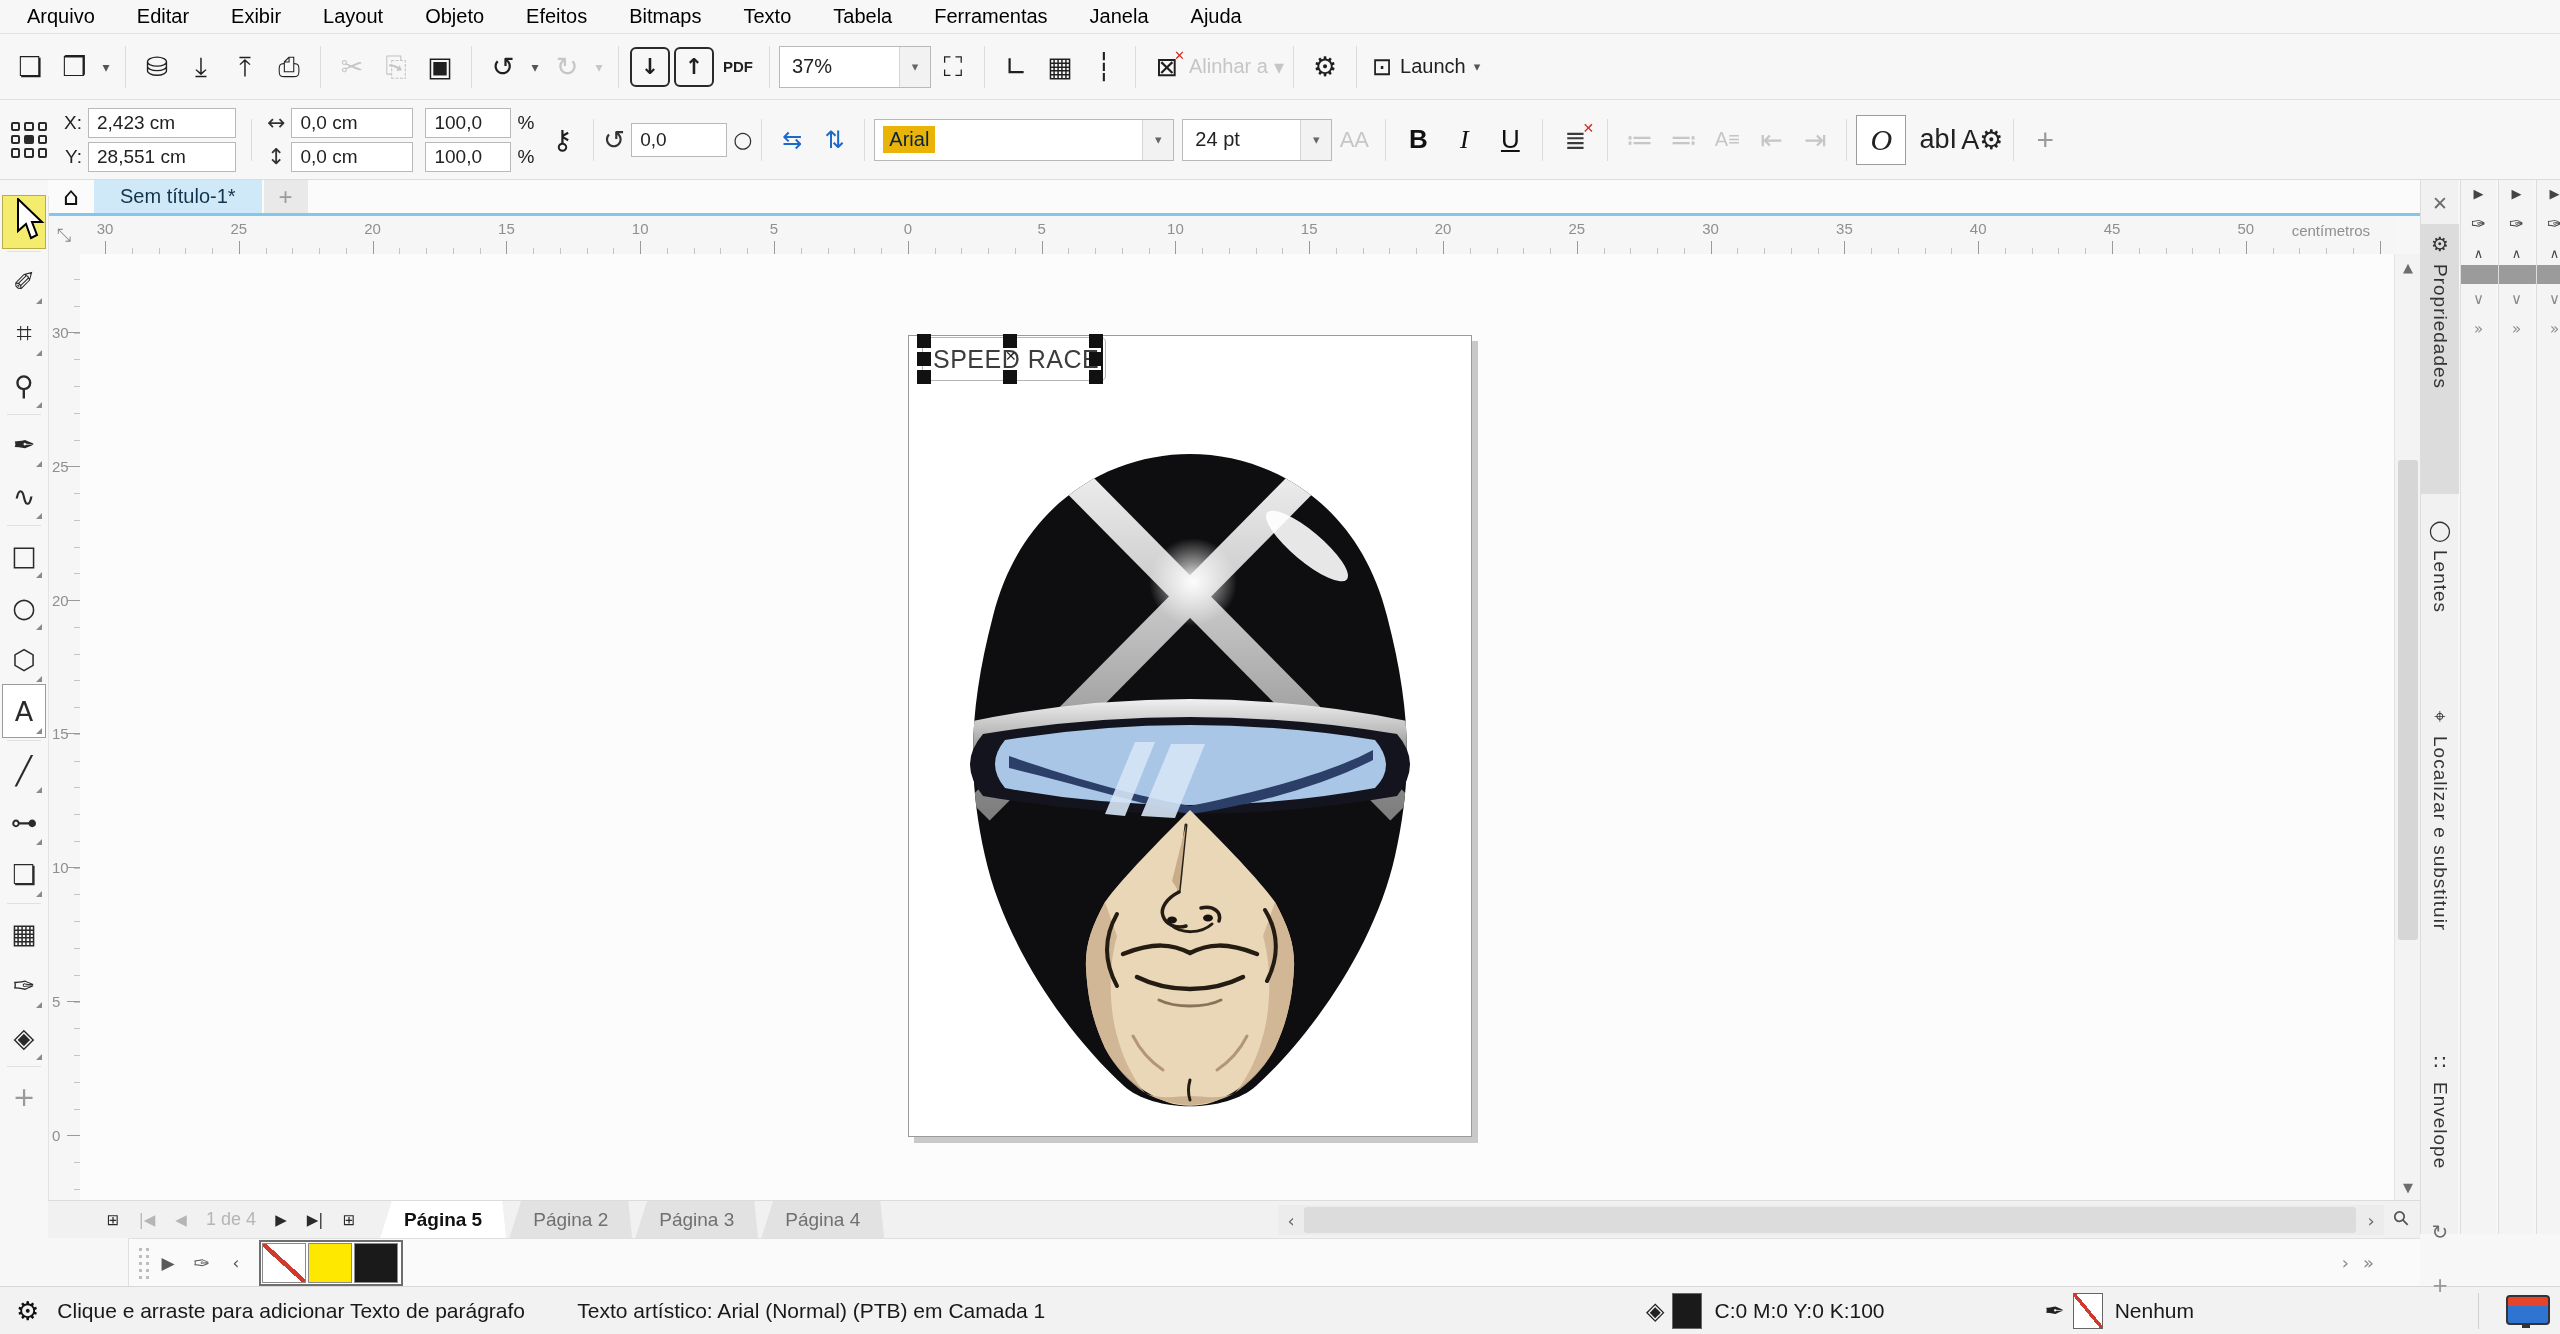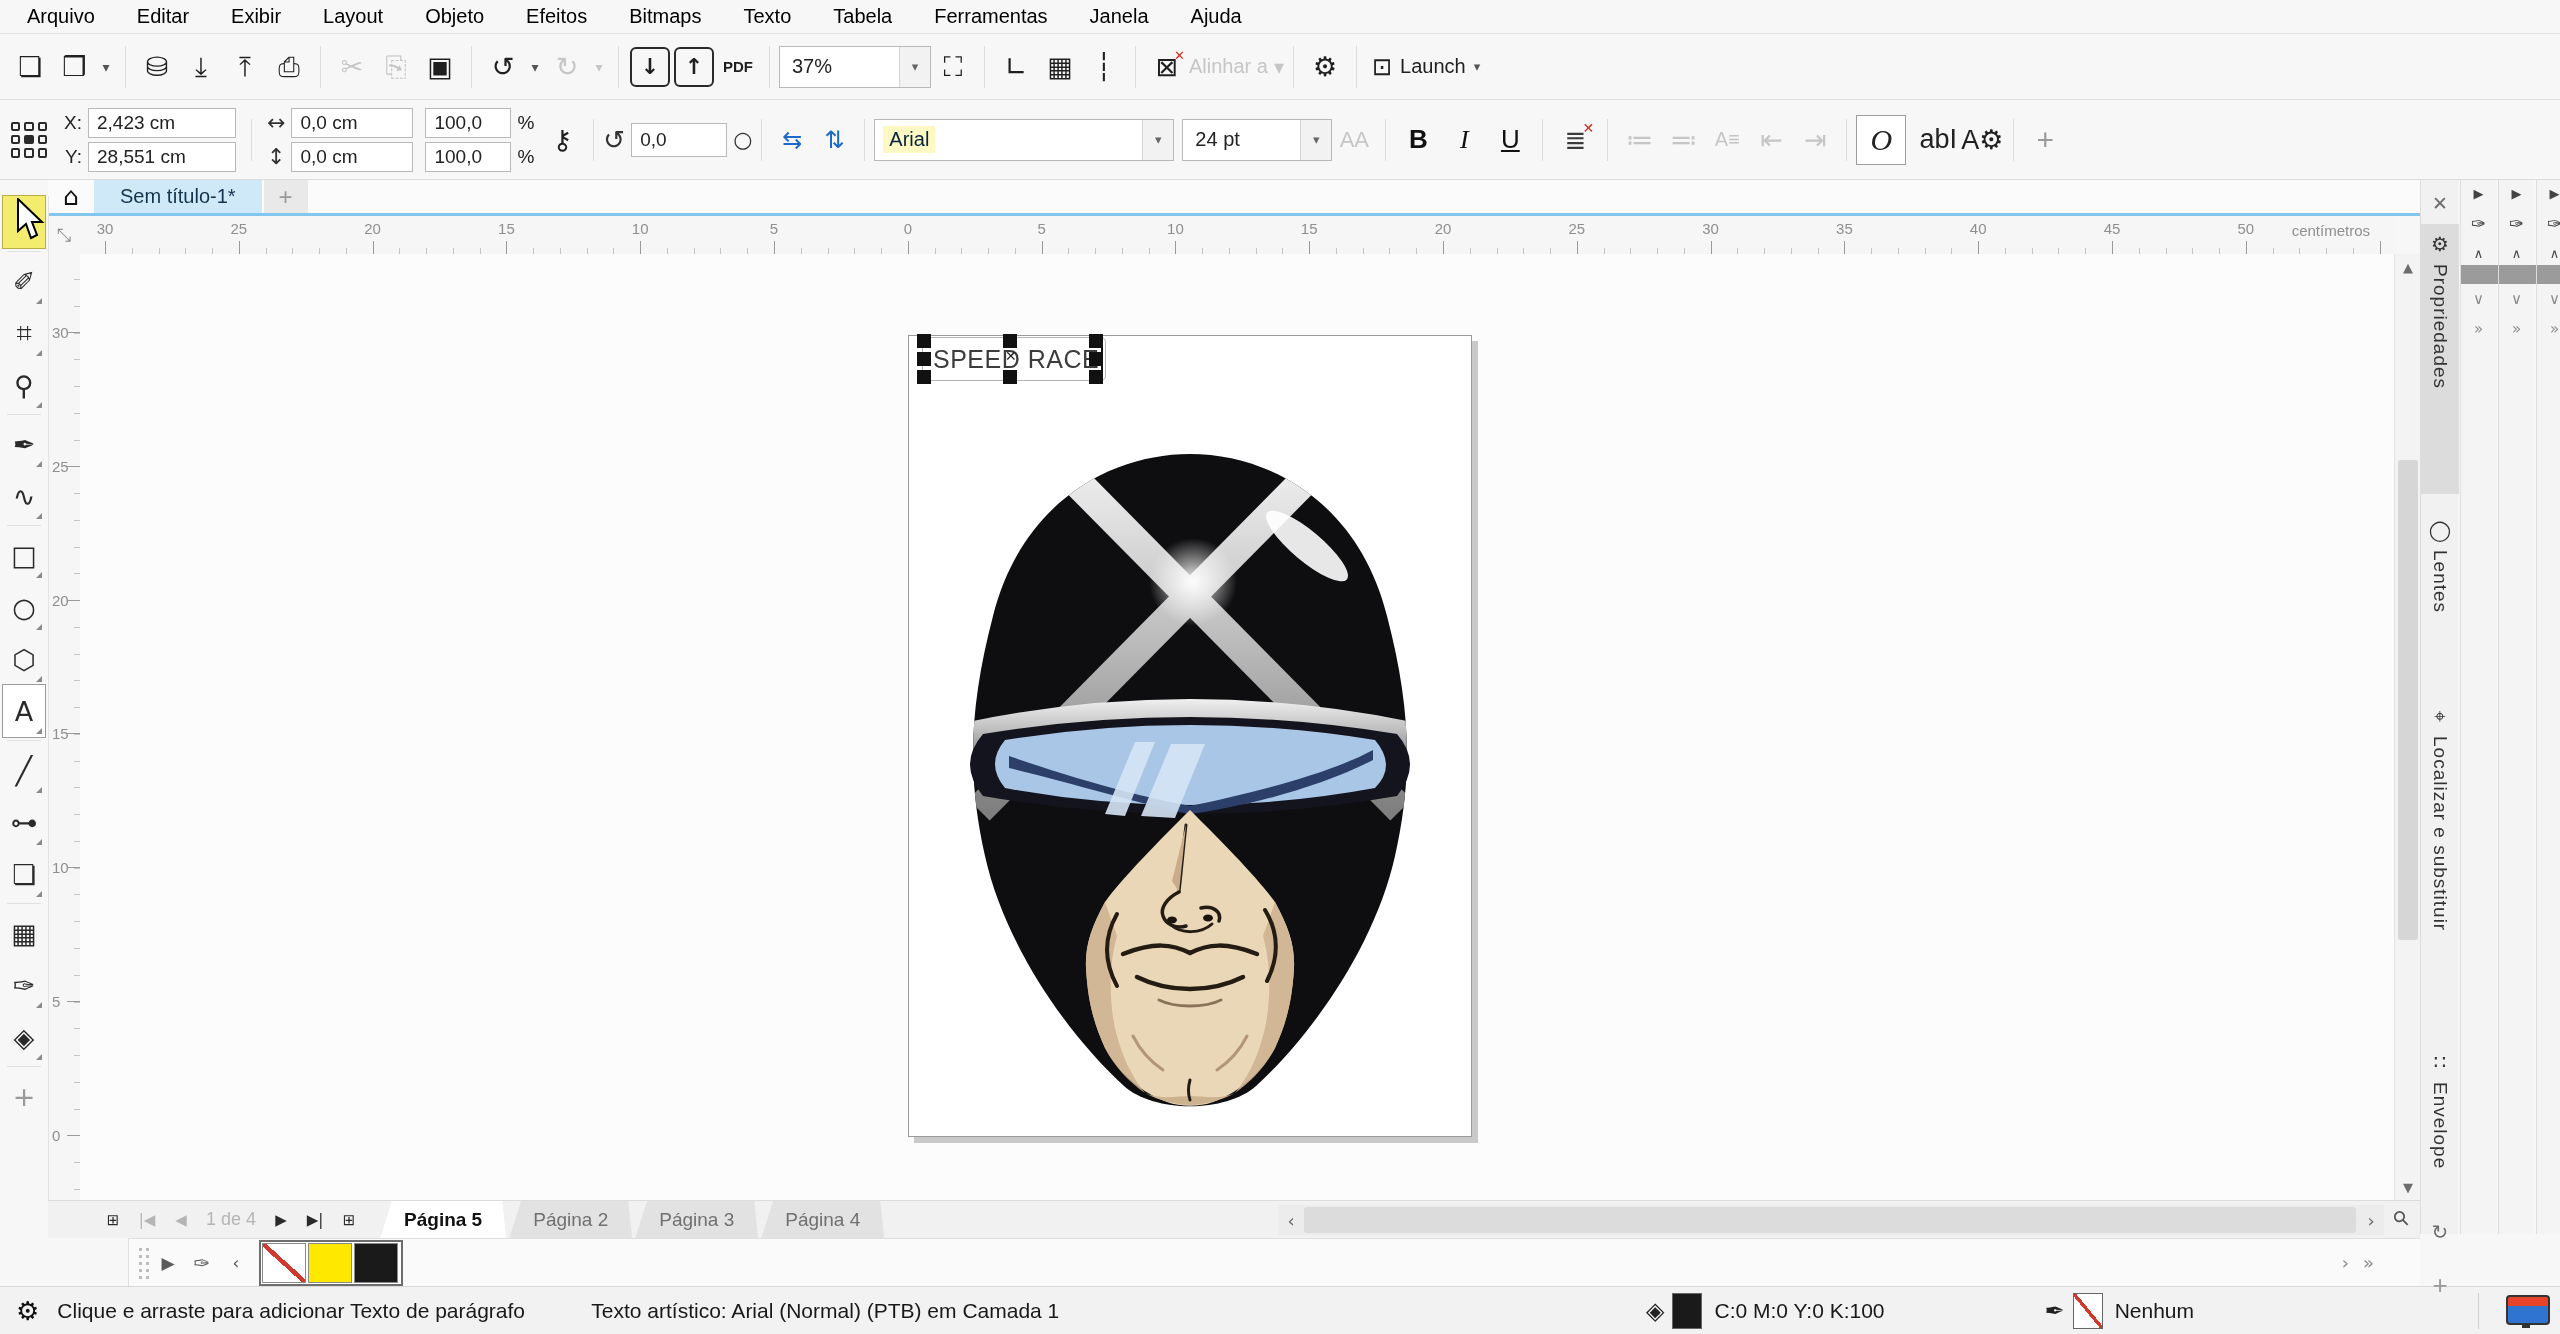--- a/index.html
+++ b/index.html
@@ -39,21 +39,21 @@
   .stack{display:flex;flex-direction:column;gap:4px;margin:0 6px}
   .frow{display:flex;align-items:center;gap:6px}
   .flabel{font-size:19px;color:#222;width:26px;text-align:right}
   .finput{height:30px;background:#fff;border:1px solid #b9b9b9;font-size:19px;color:#222;
     display:flex;align-items:center;padding:0 8px;box-sizing:border-box}
   .w140{width:148px}.w120{width:122px}.w84{width:86px}
   .pct{font-size:19px;color:#222}
   .icn{font-size:22px;color:#333}
   .mirror{color:#1b69c8;font-size:24px;width:42px;text-align:center}
   .fontcombo{width:300px}
-  .fontcombo .val{background:#fef9c3;color:#06233f;padding:2px 6px;flex:0 0 auto;margin-left:8px}
+  .fontcombo .val{background:#eab308;color:#06233f;padding:2px 6px;flex:0 0 auto;margin-left:8px}
   .sizecombo{width:150px}
   .biu{font-size:26px;width:46px;height:46px;display:flex;align-items:center;justify-content:center;color:#111}
   .biu.i{font-family:"Liberation Serif","DejaVu Serif",serif;font-style:italic}
   .biu.u{text-decoration:underline}
   .alignbtn{position:relative;width:46px;height:46px;display:flex;align-items:center;justify-content:center;
     font-size:26px;color:#3a3a3a}
   .alignbtn .bdg{position:absolute;top:3px;right:4px;font-size:14px;color:#d42a1e;font-weight:bold}
   .obtn{width:48px;height:48px;border:1px solid #9c9c9c;background:#fff;display:flex;align-items:center;
     justify-content:center;font-size:30px;font-family:"Liberation Serif","DejaVu Serif",serif;font-style:italic}
   .txtic{font-size:27px;color:#222}
@@ -133,21 +133,21 @@
   .palbtn{width:34px;height:34px;display:flex;align-items:center;justify-content:center;font-size:17px;color:#5a5a5a}
   .dswatch{width:44px;height:40px;border:1px solid #8a8a8a;box-sizing:border-box;margin-right:2px}
   .dsw-wrap{display:flex;border:2px solid #6e6e6e;padding:1px;background:#fff;margin-left:6px}
   .none-sw{background:linear-gradient(to top right,#fff 46%,#d03a2e 46%,#d03a2e 54%,#fff 54%)}
   .palrow-end{position:absolute;right:46px;display:flex;gap:14px;color:#8a8a8a;font-size:18px}
   
   .statusbar{position:absolute;left:0;top:1286px;width:2560px;height:48px;background:#f2f2f2;
     border-top:1px solid #d8d8d8;display:flex;align-items:center;box-sizing:border-box;font-size:21px;color:#191919}
   .sb-gear{font-size:26px;margin:0 18px 0 16px;color:#111}
   .sb-hint{width:470px}
-  .sb-obj{margin-left:64px}
+  .sb-obj{margin-left:50px}
   .sb-right{position:absolute;left:1646px;display:flex;align-items:center}
   .sb-ic{font-size:24px;color:#222;margin-right:8px}
   .sb-sw{width:30px;height:36px;border:1px solid #666;box-sizing:border-box;margin-right:12px}
   .sb-div{position:absolute;left:2478px;top:6px;width:1px;height:36px;background:#d0d0d0}
   .monitor{position:absolute;left:2506px;top:8px;width:40px;height:26px;border-radius:4px;
     background:linear-gradient(to bottom,#e8442c 0 9px,#2f74d0 9px);border:2px solid #333}
   .monitor:after{content:"";position:absolute;left:14px;top:26px;width:8px;height:5px;background:#333}
   
   .dockstrip{position:absolute;left:2420px;top:180px;width:38px;height:1054px;background:#f1f1f1;
     border-left:1px solid #ddd;box-sizing:border-box}

